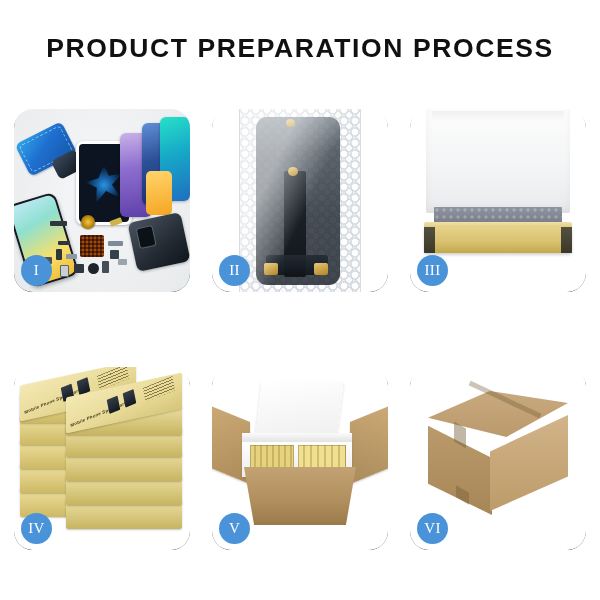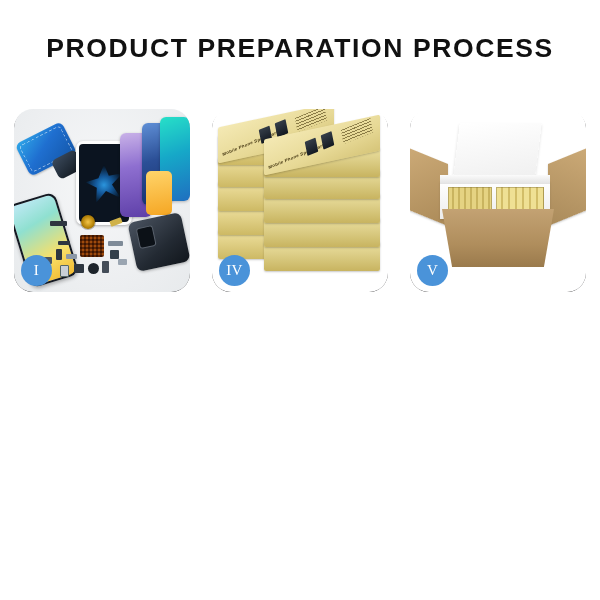--- a/index.html
+++ b/index.html
@@ -325,21 +325,47 @@
         <div class="part pt8"></div>
         <div class="part pt9"></div>
         <div class="part pt10"></div>
         <div class="part pt11"></div>
         <div class="part pt12"></div>
         <div class="part pt13"></div>
       </div>
       <div class="badge">I</div>
     </div>
 
-
+    <div class="panel">
+      <div class="stage">
+        <div class="p2bg"></div>
+        <div class="bubblepack">
+          <div class="screeninner"></div>
+          <div class="flex-tail"></div>
+          <div class="flex-foot"></div>
+          <div class="goldpad gp1"></div>
+          <div class="goldpad gp2"></div>
+          <div class="goldpad gp3"></div>
+          <div class="goldpad gp4"></div>
+          <div class="bubblegloss"></div>
+        </div>
+      </div>
+      <div class="badge">II</div>
+    </div>
+
+    <div class="panel">
+      <div class="stage">
+        <div class="p3bg"></div>
+        <div class="foamlid"></div>
+        <div class="screentray"></div>
+        <div class="boxlip"></div>
+        <div class="boxbody"></div>
+      </div>
+      <div class="badge">III</div>
+    </div>
 
     <div class="panel">
       <div class="stage">
         <div class="p4bg"></div>
         <div class="stackwrap">
           <div class="sbox sA">
               <div class="side"></div>
             </div>
           <div class="sbox sB">
               <div class="side"></div>
@@ -385,15 +411,27 @@
         <div class="foamlidopen"></div>
         <div class="foambox"></div>
         <div class="foamrim"></div>
         <div class="yellowrow yr1"></div>
         <div class="yellowrow yr2"></div>
         <div class="cartonfront"></div>
       </div>
       <div class="badge">V</div>
     </div>
 
+    <div class="panel">
+      <div class="stage">
+        <div class="p6bg"></div>
+        <div class="c6top"></div>
+        <div class="c6left"></div>
+        <div class="c6right"></div>
+        <div class="seam"></div>
+        <div class="tape tp1"></div>
+        <div class="tape tp2"></div>
+      </div>
+      <div class="badge">VI</div>
+    </div>
 
   </div>
 </div>
 
 </body></html>

